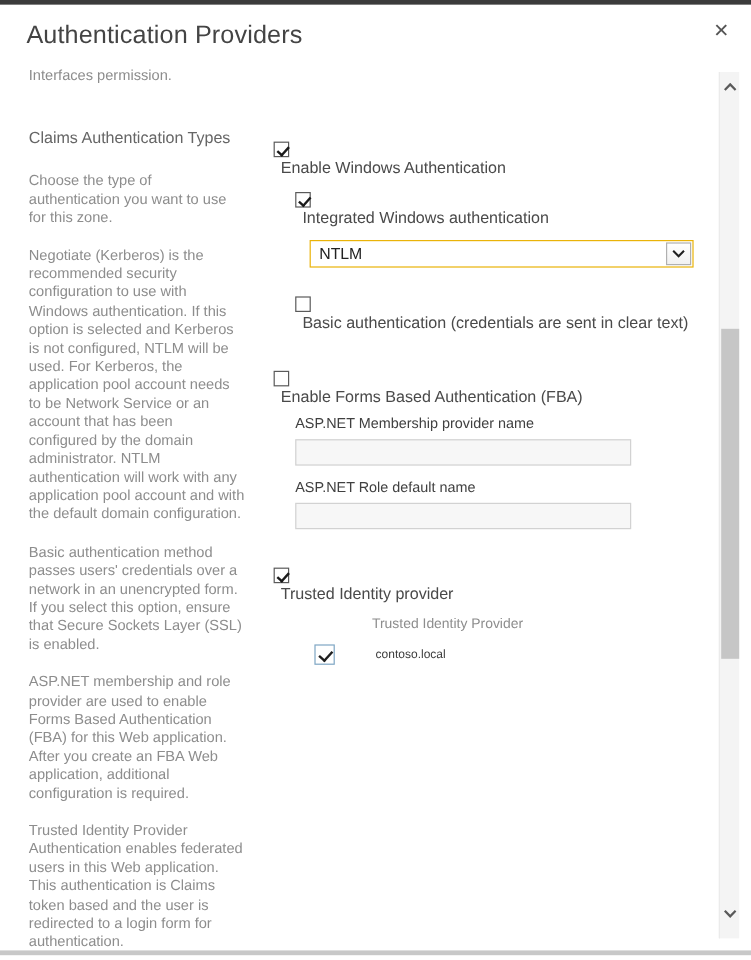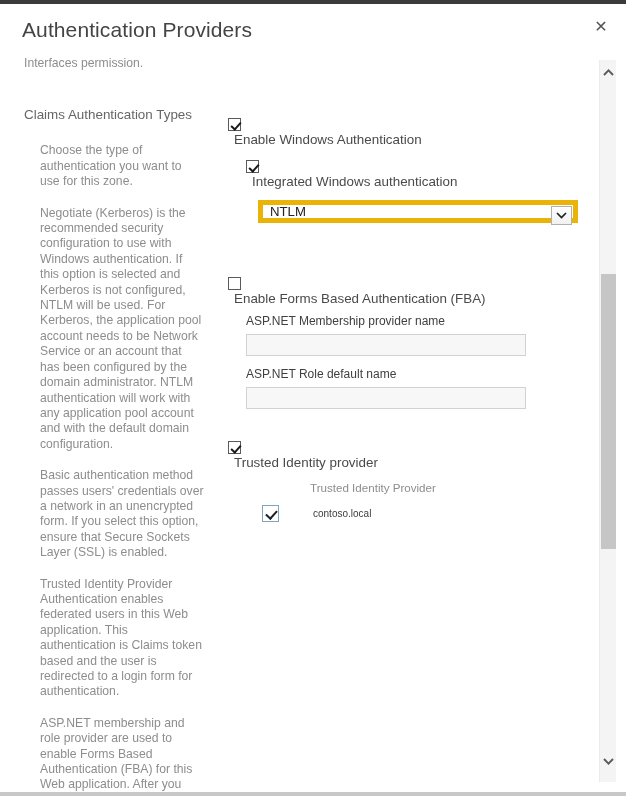--- a/index.html
+++ b/index.html
@@ -75,21 +75,21 @@
   .left-col .intro {
     margin: 0 0 36px 0;
   }
   .section-heading {
     font-size: 13.4px;
     color: #666666;
     margin: 0 0 20px 0;
     line-height: 16px;
   }
   .left-col p.para {
-    margin: 0 0 16px 16px;
+    margin: 0 0 16px 0;
   }
   .left-col p.para:last-child {
     margin-bottom: 0;
   }
 
   
   .form-col {
     position: absolute;
     left: 228px;
     top: 112px;
@@ -138,21 +138,21 @@
 
   .gap-sm { height: 10px; }
   .gap-md { height: 22px; }
   .gap-lg { height: 30px; }
 
   
   .select-wrap {
     position: relative;
     width: 320px;
     height: 23px;
-    border: 5px solid #eab308;
+    border: 1px solid #eab308;
     background: #ffffff;
     box-sizing: border-box;
     display: flex;
     align-items: center;
     cursor: pointer;
   }
   .select-value {
     font-size: 13.2px;
     color: #222222;
     padding-left: 7px;
@@ -276,22 +276,22 @@
   <div class="close-button">✕</div>
 
   <div class="left-col">
     <p class="intro">Interfaces permission.</p>
 
     <div class="section-heading">Claims Authentication Types</div>
 
     <p class="para">Choose the type of authentication you want to use for this zone.</p>
     <p class="para">Negotiate (Kerberos) is the recommended security configuration to use with Windows authentication. If this option is selected and Kerberos is not configured, NTLM will be used. For Kerberos, the application pool account needs to be Network Service or an account that has been configured by the domain administrator. NTLM authentication will work with any application pool account and with the default domain configuration.</p>
     <p class="para">Basic authentication method passes users' credentials over a network in an unencrypted form. If you select this option, ensure that Secure Sockets Layer (SSL) is enabled.</p>
+    <p class="para">ASP.NET membership and role provider are used to enable Forms Based Authentication (FBA) for this Web application. After you create an FBA Web application, additional configuration is required.</p>
     <p class="para">Trusted Identity Provider Authentication enables federated users in this Web application. This authentication is Claims token based and the user is redirected to a login form for authentication.</p>
-    <p class="para">ASP.NET membership and role provider are used to enable Forms Based Authentication (FBA) for this Web application. After you create an FBA Web application, additional configuration is required.</p>
 
   </div>
 
   <div class="form-col">
 
     <div class="chk-row">
       <span class="cbox checked"></span>
       <span class="chk-label">Enable Windows Authentication</span>
     </div>
 
@@ -310,20 +310,24 @@
         <span class="select-arrow">
           <svg width="11" height="7" viewBox="0 0 11 7" aria-hidden="true">
             <path d="M1 1 L5.5 5.6 L10 1" fill="none" stroke="#202020" stroke-width="1.7"></path>
           </svg>
         </span>
       </div>
     </div>
 
     <div class="gap-md"></div>
 
+    <div class="chk-row indent-1">
+      <span class="cbox"></span>
+      <span class="chk-label">Basic authentication (credentials are sent in clear text)</span>
+    </div>
 
     <div class="gap-lg"></div>
 
     <div class="chk-row">
       <span class="cbox"></span>
       <span class="chk-label">Enable Forms Based Authentication (FBA)</span>
     </div>
 
     <div style="height:6px"></div>
 

